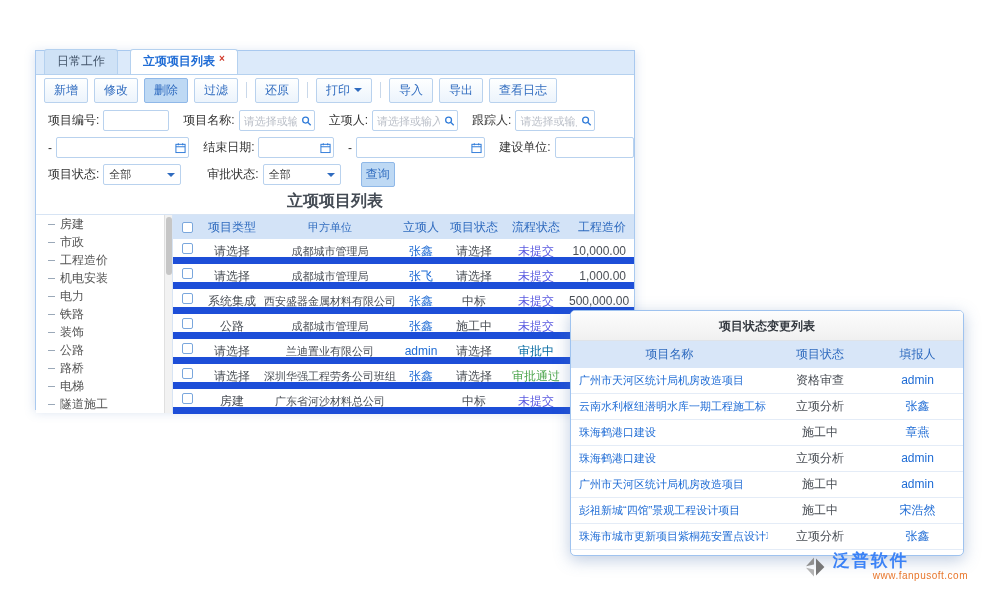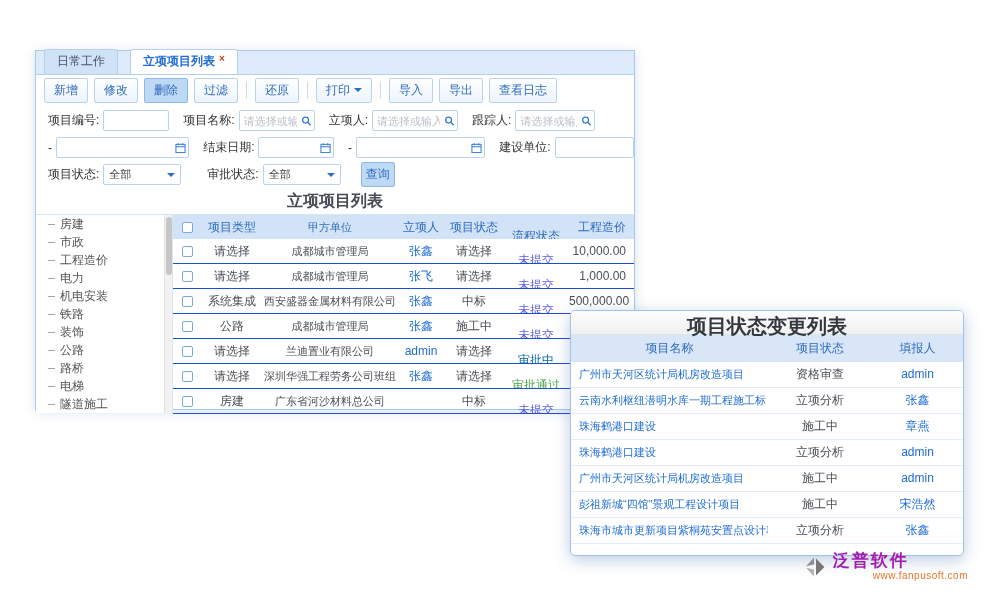--- a/index.html
+++ b/index.html
@@ -49,49 +49,49 @@
   .tree { width:137px; border-right:1px solid #d7e4f4; position:relative; overflow:hidden; background:#fff; }
   .tree-item { height:18px; line-height:18px; font-size:12px; color:#555; padding-left:12px;
     white-space:nowrap; cursor:pointer; }
   .tree-item::before { content:""; display:inline-block; width:7px; height:1px; background:#9aa8b8;
     margin-right:5px; vertical-align:middle; }
   .tree-sb { position:absolute; right:0; top:0; bottom:0; width:8px; background:#f2f2f2; border-left:1px solid #e0e0e0; }
   .tree-sb .thumb { width:6px; height:58px; background:#c6c6c6; border-radius:3px; margin:2px auto 0 auto; }
 
   .table { flex:1; font-size:12px; }
   .thead { display:flex; background:#d3e3f7; color:#2f6bbf; height:24px; line-height:24px; text-align:center; }
-  .trow { display:flex; height:25px; line-height:24px; border-bottom:1px solid #1d4ed8; color:#4a4f56; text-align:center; }
+  .trow { display:flex; height:25px; line-height:24px; border-bottom:7px solid #1d4ed8; color:#4a4f56; text-align:center; }
   .c-cb{width:28px; display:flex; align-items:center; justify-content:center;}
   .c-type{width:62px; overflow:hidden; white-space:nowrap;}
   .c-unit{width:134px; overflow:hidden; white-space:nowrap; font-size:11px;}
   .c-creator{width:48px; overflow:hidden; white-space:nowrap;}
   .c-status{width:58px; overflow:hidden; white-space:nowrap;}
-  .c-flow{width:66px; overflow:hidden; white-space:nowrap;margin-top:9px;}
+  .c-flow{width:66px; overflow:hidden; white-space:nowrap;}
   .c-price{width:63px; text-align:right; padding-right:6px; overflow:hidden; white-space:nowrap;}
   .cb { width:11px; height:11px; border:1px solid #7aa7dd; border-radius:2px; background:#fff; display:inline-block; cursor:pointer; }
   .link { color:#1f6cd5; cursor:pointer; }
   .flow-blue { color:#5b5be0; } .flow-orange { color:#0369a1; } .flow-green { color:#4aa44a; }
 
   
   .popup { position:absolute; left:570px; top:310px; width:394px; height:246px; background:#fff;
     border:1px solid #9fc3ef; border-radius:5px; box-shadow:0 4px 16px rgba(70,110,170,.35);
     z-index:20; overflow:hidden; }
-  .popup-title { height:24px; line-height:30px; text-align:center; font-size:20px; font-weight:bold;
+  .popup-title { height:30px; line-height:30px; text-align:center; font-size:12px; font-weight:bold;
     color:#33383f; background:linear-gradient(#fdfdfd,#f0f0f0); border-bottom:1px solid #dfe3e8; }
   .p-head { display:flex; background:#d8e6f8; color:#2f6bbf; font-size:12px; height:27px; line-height:27px; text-align:center; }
   .p-row { display:flex; height:26px; line-height:25px; border-bottom:1px solid #e4ecf7; font-size:12px; color:#4a4f56; text-align:center; }
   .p-name { width:197px; text-align:left; padding-left:8px; overflow:hidden; white-space:nowrap; font-size:11px; }
   .p-head .p-name { text-align:center; padding-left:0; font-size:12px; }
   .p-status { width:104px; overflow:hidden; white-space:nowrap; }
   .p-reporter { width:91px; overflow:hidden; white-space:nowrap; }
 
   
   .logo { position:absolute; right:32px; top:551px; display:flex; align-items:center; gap:6px; z-index:30; }
   .logo-text { display:flex; flex-direction:column; align-items:flex-start; }
-  .logo-name { font-size:17px; font-weight:bold; color:#a21caf; letter-spacing:2px; line-height:19px; }
+  .logo-name { font-size:17px; font-weight:bold; color:#3b82f6; letter-spacing:2px; line-height:19px; }
   .logo-url { font-size:10px; color:#e8762c; line-height:12px; letter-spacing:.5px;padding-left:40px; }
 </style>
 </head>
 <body>
 
 <div class="canvas">
 
   <div class="main-window">
 
     <div class="tabbar">
@@ -203,22 +203,22 @@
       </div>
     </div>
 
     <div class="list-title">立项项目列表</div>
 
     <div class="content">
       <div class="tree">
         <div class="tree-item">房建</div>
         <div class="tree-item">市政</div>
         <div class="tree-item">工程造价</div>
+        <div class="tree-item">机电安装</div>
         <div class="tree-item">电力</div>
-        <div class="tree-item">机电安装</div>
         <div class="tree-item">铁路</div>
         <div class="tree-item">装饰</div>
         <div class="tree-item">公路</div>
         <div class="tree-item">路桥</div>
         <div class="tree-item">电梯</div>
         <div class="tree-item">隧道施工</div>
         <div class="tree-sb">
             <div class="thumb"></div>
           </div>
       </div>

